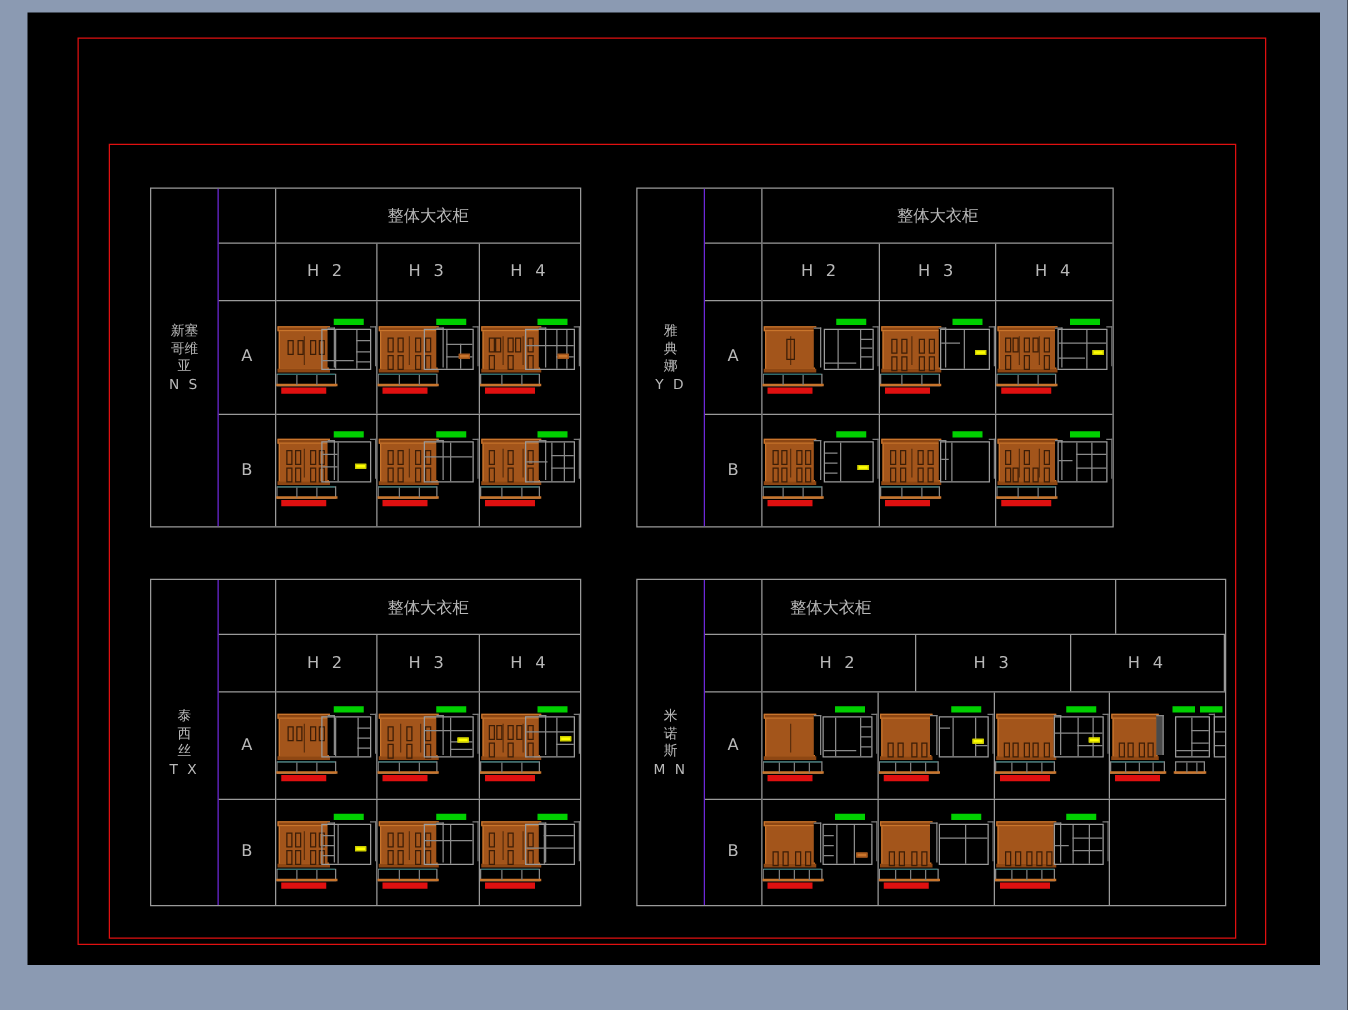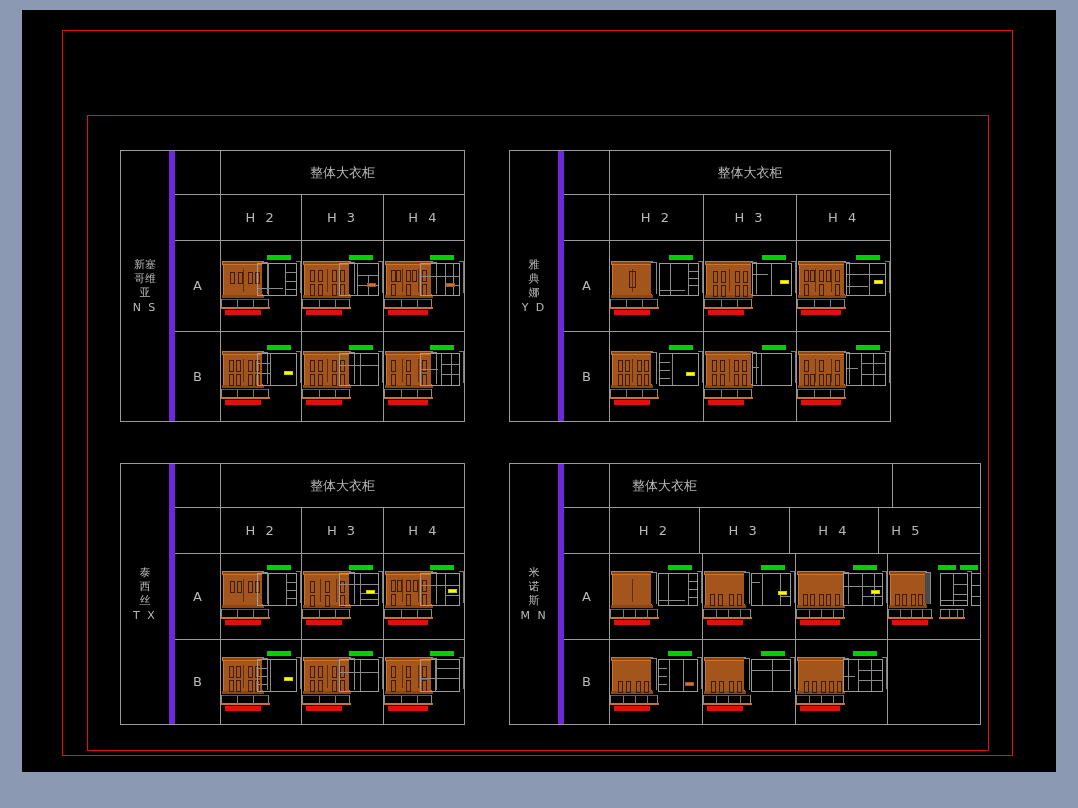--- a/index.html
+++ b/index.html
@@ -35,21 +35,21 @@
   
   .tbl{
     position:absolute;
     border:1px solid #9a9a9a;
     box-sizing:border-box;
     display:flex;
     color:#b9b9b9;
   }
   .brandcol{
     width:54px;flex:0 0 54px;
-    border-right:6px solid #6d28d9;
+    border-right:1px solid #6d28d9;
     display:flex;align-items:center;justify-content:center;
     box-sizing:border-box;
   }
   .brand-cn{
     font-size:11px;line-height:14px;text-align:center;
     color:#b9b9b9;letter-spacing:0px;
   }
   .brand-cn .ln{display:block;}
   .brand-cn .lat{display:block;letter-spacing:2px;font-size:11px;margin-top:1px;}
   .rowcol{
@@ -903,21 +903,20 @@
     </div>
     <div class="gridcol">
       <div class="spanhdr">
         <div class="sp-main lft" style="flex:3;">整体大衣柜</div>
         <div class="sp-main sp-extra" style="flex:1;"></div>
       </div>
       <div class="hhdr">
         <div class="hc">H 2</div>
         <div class="hc">H 3</div>
         <div class="hc">H 4</div>
-        <div class="hc last lft">H 5</div>
       </div>
       <div class="bodyrow sep">
         <div class="cellwrap">
           <div class="wgroup">
               <div class="wstack">
             <div class="elev">
               <div class="crown"></div>
                   <div class="base"></div>
                   <div class="side3d"></div>
               <div class="door" style="left:19px;"></div>

